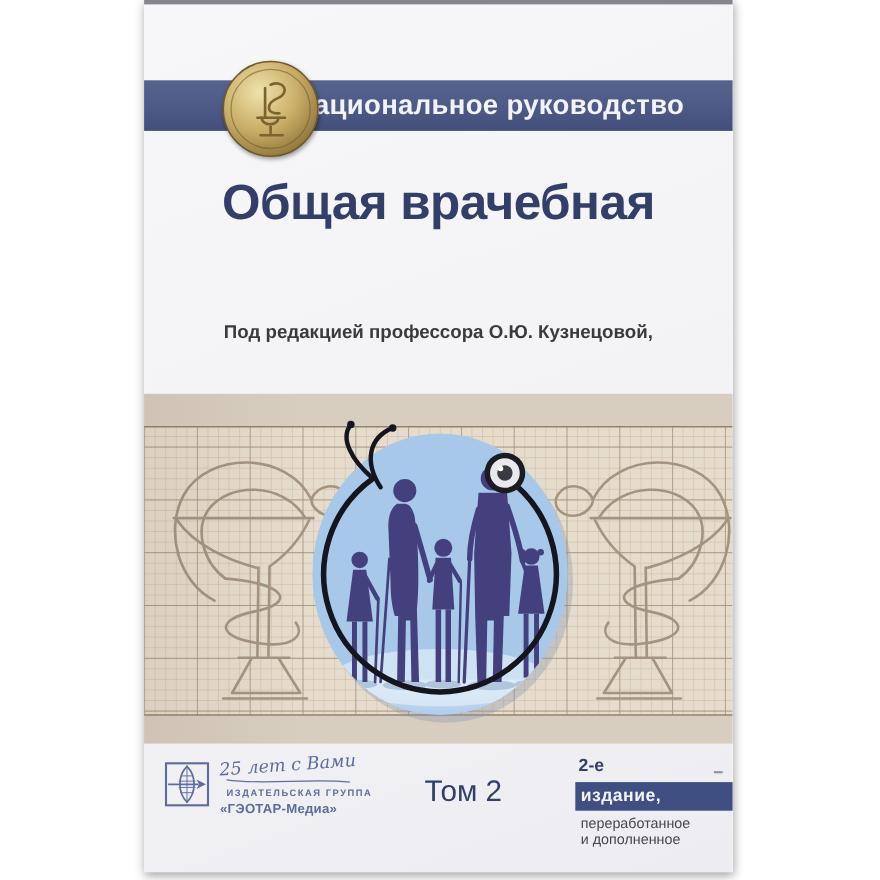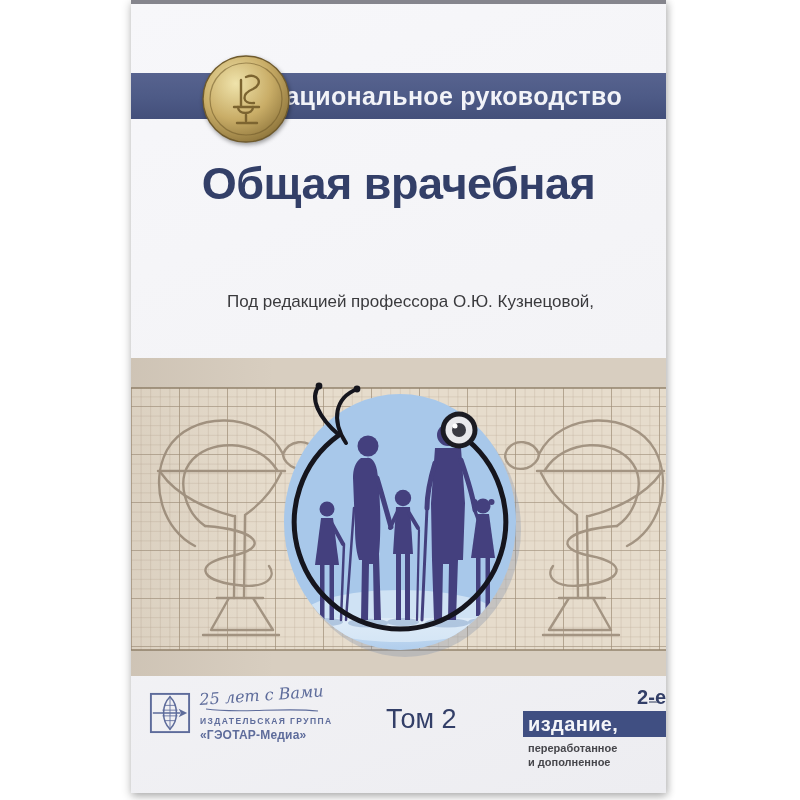--- a/index.html
+++ b/index.html
@@ -15,45 +15,45 @@
         background:linear-gradient(180deg,#57638f 0%,#4d5a86 55%,#434f7a 100%);
         display:flex;align-items:center;}
   .band-label{width:100%;text-align:center;padding-left:92px;box-sizing:border-box;
         color:#f2f3f8;font-size:25px;font-weight:bold;letter-spacing:.3px;}
   .medallion{position:absolute;left:70px;top:50px;width:90px;height:90px;
         filter:drop-shadow(1px 2px 2px rgba(0,0,0,.38));}
   
   .title{position:absolute;left:0;top:150px;width:100%;text-align:center;
         box-sizing:border-box;
         color:#333f68;font-size:45px;font-weight:bold;line-height:60px;letter-spacing:-.5px;}
-  .editors{position:absolute;left:12px;top:287px;width:100%;text-align:center;
+  .editors{position:absolute;left:0;top:287px;width:100%;text-align:center;
         box-sizing:border-box;
-        color:#3a3a3d;font-size:17px;font-weight:normal;line-height:21px;}
+        color:#3a3a3d;font-size:17px;font-weight:bold;line-height:21px;}
   
   .panel{position:absolute;left:0;top:354px;width:535px;height:318px;background:#d8cec0;}
   .panel::after{content:"";position:absolute;inset:0;pointer-events:none;
         background:linear-gradient(90deg,rgba(92,74,56,.08) 0%,rgba(92,74,56,0) 27%);}
   .art{position:absolute;inset:0;width:535px;height:318px;display:block;}
   
   .publisher{position:absolute;left:18px;top:688px;display:flex;gap:9px;align-items:flex-start;color:#5e6c9b;}
   .pub-text{display:flex;flex-direction:column;}
   .anniv{font-family:"DejaVu Serif",serif;font-style:italic;font-size:16px;
          transform:rotate(-4deg);transform-origin:left bottom;line-height:15px;}
   .flourish{margin:-1px 0 2px 4px;}
-  .group-label{font-size:8.5px;font-weight:bold;letter-spacing:1.4px;line-height:11px;}
+  .group-label{font-size:8.5px;font-weight:bold;letter-spacing:1.4px;line-height:11px;margin-left:6px;}
   .pub-name{font-size:12px;font-weight:bold;letter-spacing:.2px;line-height:16px;}
   .volume{position:absolute;left:255px;top:700px;color:#333f68;font-size:27px;font-weight:normal;}
   .edition{position:absolute;left:392px;top:680px;width:143px;}
-  .ed-num{color:#333f68;font-size:20px;font-weight:bold;line-height:26px;padding-left:3px;text-align:right;}
+  .ed-num{color:#333f68;font-size:16px;font-weight:bold;line-height:26px;padding-left:3px;}
   .ed-dash{position:absolute;right:9px;top:17px;width:8px;height:2px;background:#8e94a6;}
   .ed-band{position:absolute;left:0;top:27px;width:143px;height:26px;background:#404f82;
-        color:#f4f5f9;font-size:20px;font-weight:bold;line-height:26px;padding-left:5px;
+        color:#f4f5f9;font-size:16px;font-weight:bold;line-height:26px;padding-left:5px;
         box-sizing:border-box;letter-spacing:.4px;}
-  .ed-notes{position:absolute;left:5px;top:58px;color:#46464b;font-size:11px;
-        font-weight:bold;line-height:13.5px;}
+  .ed-notes{position:absolute;left:5px;top:58px;color:#46464b;font-size:13px;
+        font-weight:normal;line-height:13.5px;}
 </style>
 </head>
 <body>
 
 <div class="stage">
   <div class="book">
 
     <div class="band">
       <div class="band-label">Национальное руководство</div>
     </div>

